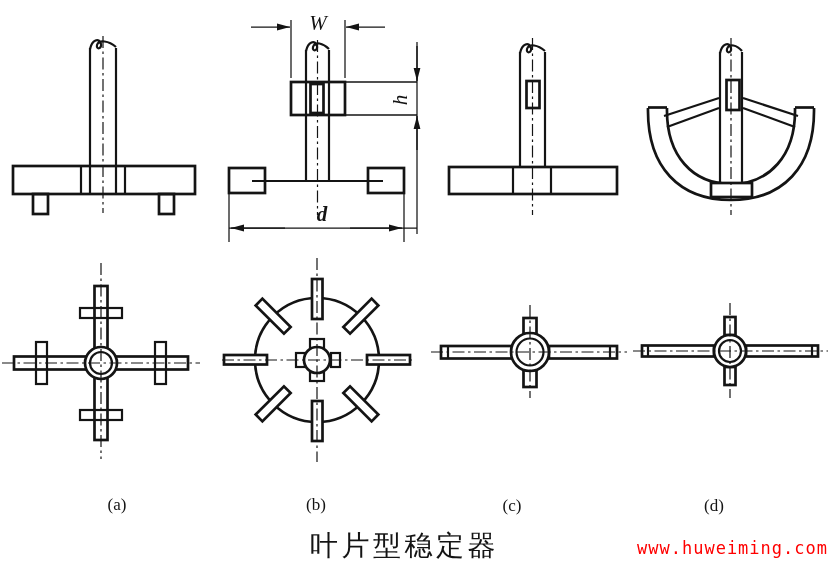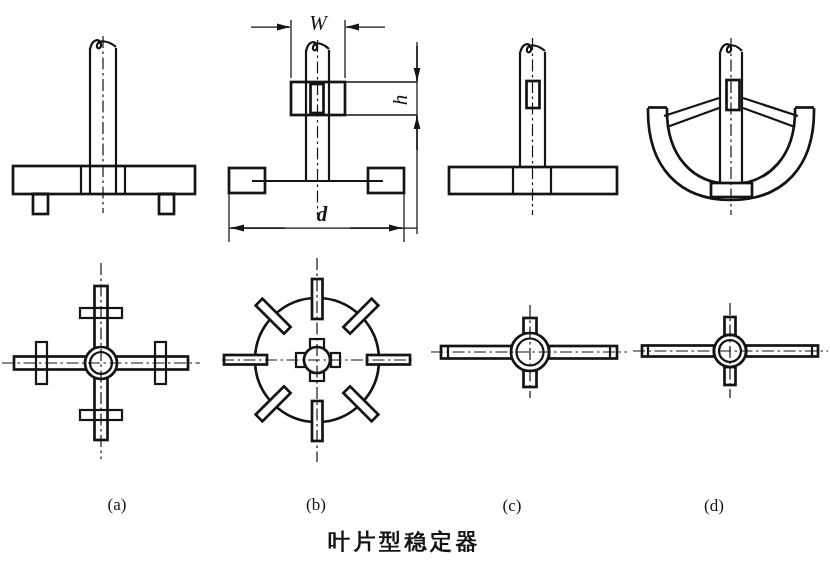--- a/index.html
+++ b/index.html
@@ -14,22 +14,22 @@
   .s-light { stroke-width:1.6; }
   .s-thin  { stroke-width:1.25; }
   .s-center{ stroke-width:1.2; stroke-dasharray:12 3.5 2.5 3.5; }
   .wfill   { fill:#ffffff; }
   .arrowhead { fill:var(--line); stroke:none; }
   svg text { stroke:none; fill:var(--line); }
   .dim-text { font:italic 21px "Liberation Serif","DejaVu Serif",serif; }
   .dim-text-bold { font:italic 700 21px "Liberation Serif","DejaVu Serif",serif; }
   .fig-label { font:17px "Liberation Serif","DejaVu Serif",serif; }
   .caption {
-    position:absolute; left:328px; top:527px; color:var(--line);
-    font-size:22px; font-weight:700; letter-spacing:3.5px; white-space:nowrap;
+    position:absolute; left:310px; top:527px; color:var(--line);
+    font-size:28px; font-weight:400; letter-spacing:3.5px; white-space:nowrap;
   }
   .watermark {
     position:absolute; right:2px; top:538px; color:var(--wm);
     font-family:"DejaVu Sans Mono","Liberation Mono",monospace;
     font-size:17px; letter-spacing:1px; white-space:nowrap;
   }
 </style>
 </head>
 <body>
 
@@ -173,13 +173,14 @@
       <line class="s-center" x1="730" y1="303" x2="730" y2="398"></line>
     </g>
 
     <text class="fig-label" x="117" y="510" text-anchor="middle">(a)</text>
     <text class="fig-label" x="316" y="510" text-anchor="middle">(b)</text>
     <text class="fig-label" x="512" y="511" text-anchor="middle">(c)</text>
     <text class="fig-label" x="714" y="511" text-anchor="middle">(d)</text>
   </svg>
 
   <div class="caption">叶片型稳定器</div>
+  <div class="watermark">www.huweiming.com</div>
 </div>
 
 </body></html>

